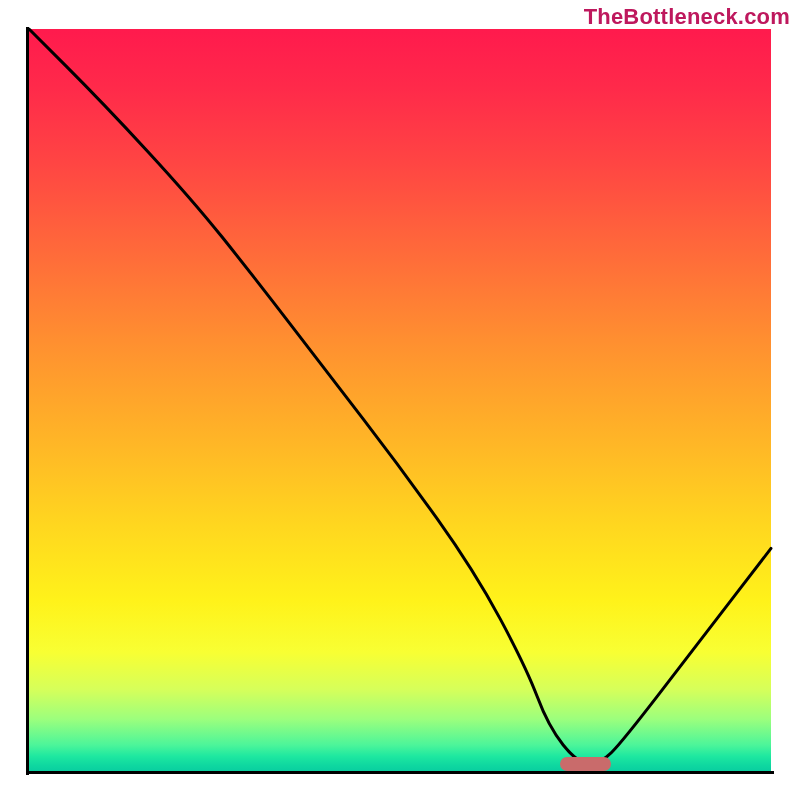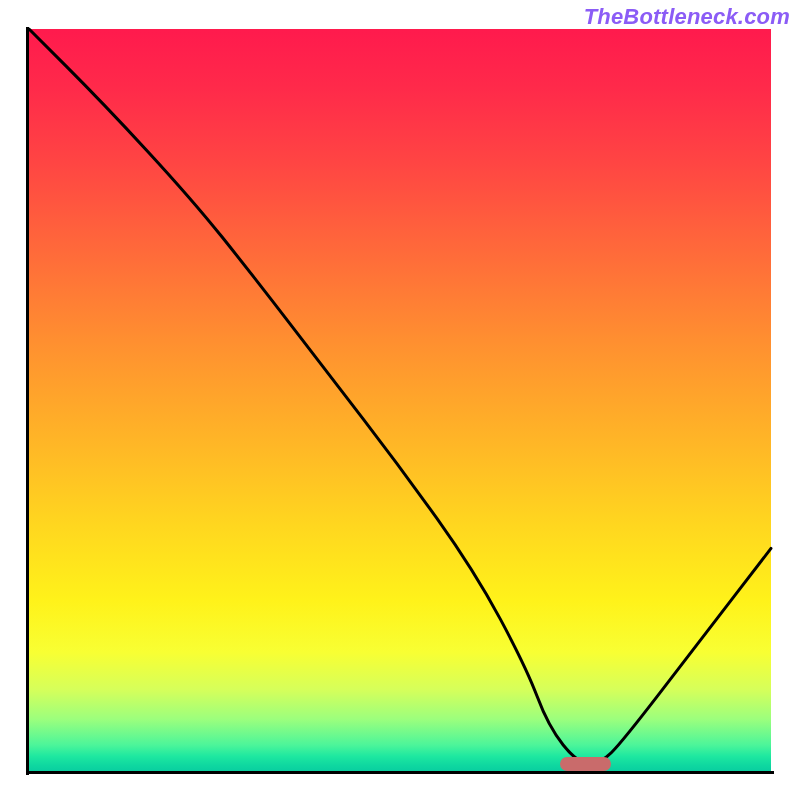--- a/index.html
+++ b/index.html
@@ -15,24 +15,23 @@
     position: relative;
     width: 800px;
     height: 800px;
   }
   .watermark {
     position: absolute;
     top: 4px;
     right: 10px;
     font-size: 22px;
     font-weight: 600;
-    color: #8b5cf6;
+    color: #be185d;
     letter-spacing: 0.2px;
     user-select: none;
-    font-style: italic;
   }
   .frame {
     position: absolute;
     
     left: 29px;
     top: 29px;
     width: 742px;   
     height: 742px;  
     box-sizing: border-box;
   }

